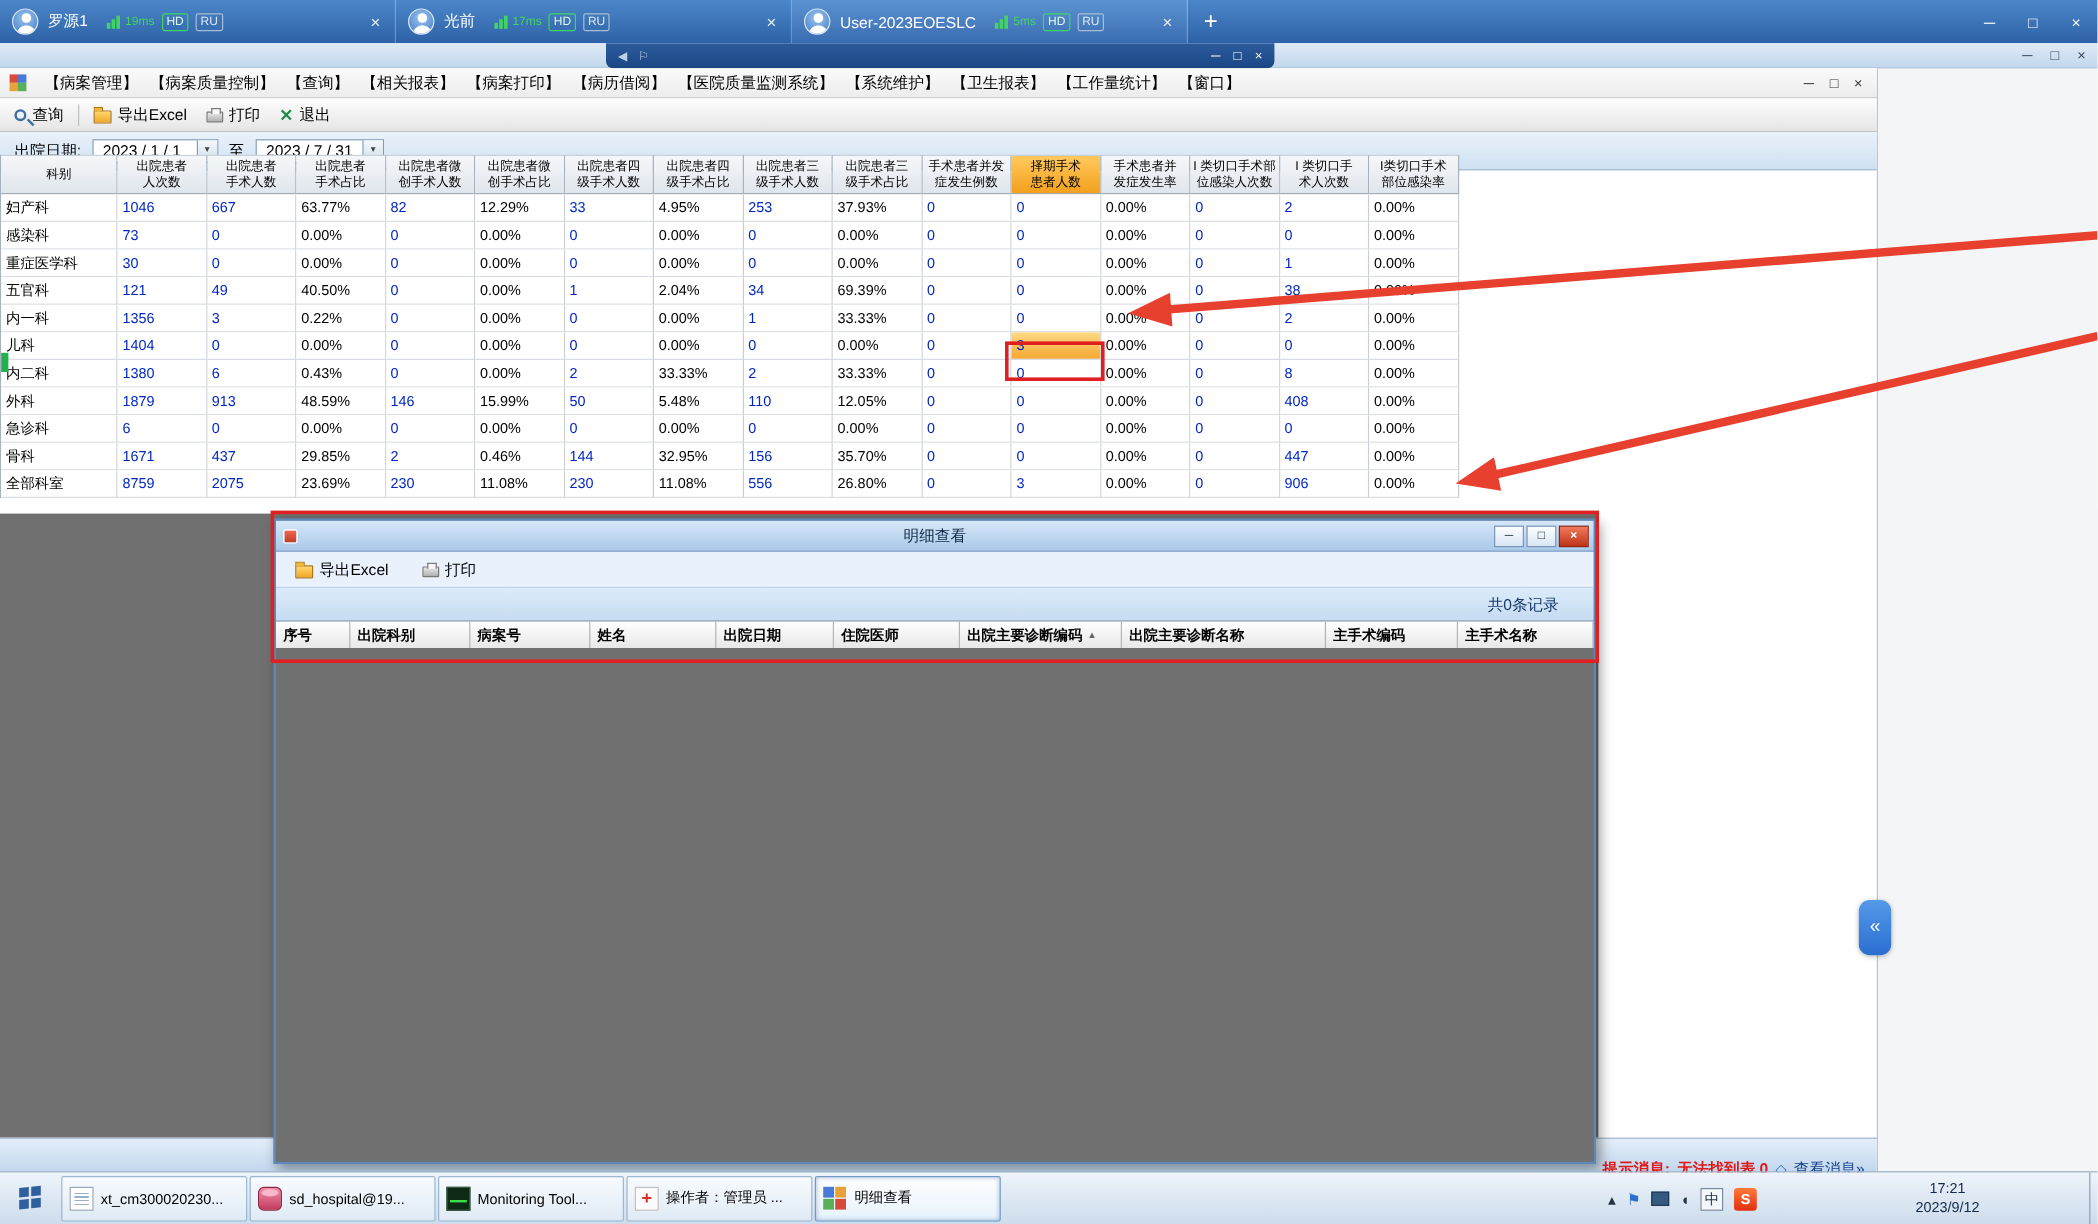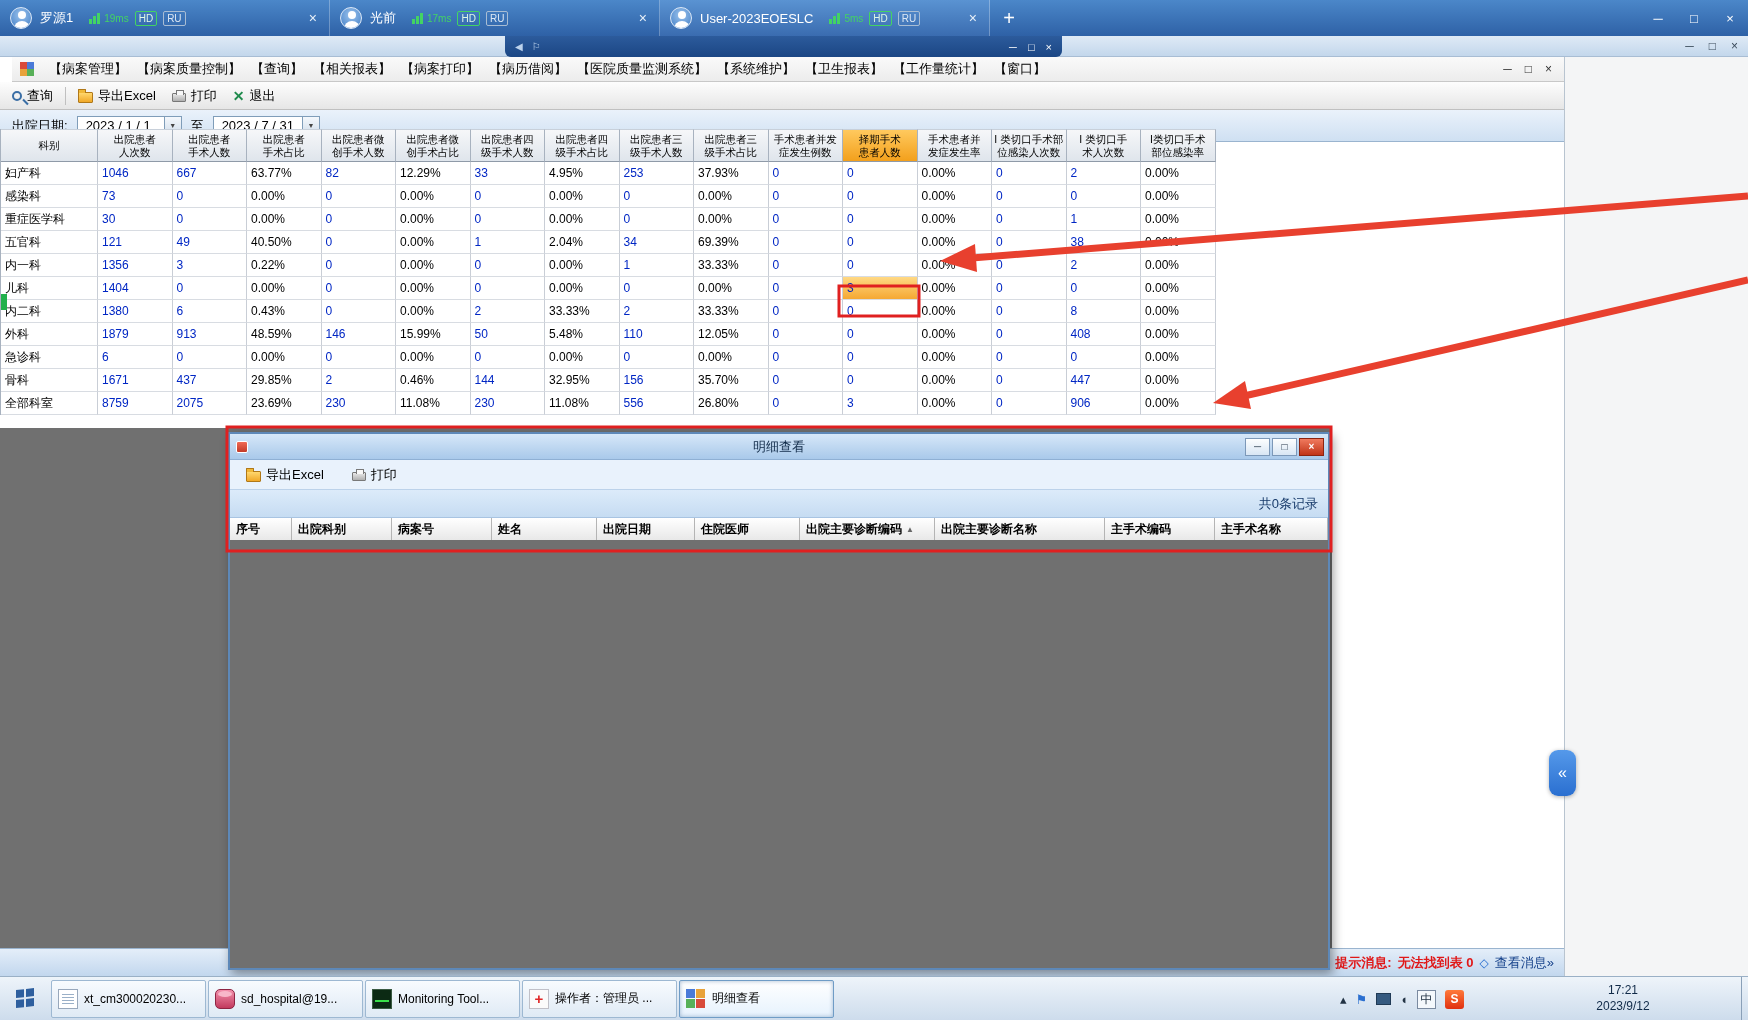--- a/index.html
+++ b/index.html
@@ -39,21 +39,21 @@
     display:flex;align-items:center;color:#e8f0fa;font-size:11px;padding:0 10px;}
   .pill .addr{position:absolute;left:0;right:0;text-align:center;font-size:12px;color:#fff;}
   .pill .pic{z-index:1;margin-right:9px;font-size:10px;color:#bcd2ec;}
   .pill .pwc{z-index:1;margin-left:auto;display:flex;gap:11px;font-size:11px;color:#fff;}
   .strip-wc{position:absolute;right:10px;top:0;height:20px;display:flex;gap:15px;
     align-items:center;color:#3a4a5a;font-size:12px;}
 
   
   .app{position:absolute;left:0;top:57px;width:1565px;height:919px;background:#fff;
     border-right:1px solid #b8c4d0;}
-  .menubar{position:absolute;top:0;left:12px;right:0;height:25px;
+  .menubar{position:absolute;top:0;left:0;right:0;height:25px;
     background:linear-gradient(#fafafa,#ececec);border-bottom:1px solid #c8c8c8;
     display:flex;align-items:center;padding-left:8px;}
   .appicon{width:14px;height:14px;display:grid;grid-template-columns:7px 7px;
     grid-template-rows:7px 7px;margin-right:10px;}
   .appicon b{display:block}
   .appicon b:nth-child(1){background:#d84a3a}.appicon b:nth-child(2){background:#4a7ad8}
   .appicon b:nth-child(3){background:#e8a23a}.appicon b:nth-child(4){background:#58b058}
   .menu-item{font-size:13px;color:#000;padding:0 5px;cursor:pointer;white-space:nowrap;}
   .mdi-wc{margin-left:auto;display:flex;gap:13px;padding-right:12px;color:#333;font-size:12px;}
 
@@ -92,42 +92,42 @@
     white-space:pre-line;line-height:1.2;overflow:hidden;color:#000;cursor:pointer;}
   .hc.hl{background:linear-gradient(#ffc95e,#f3a01c);}
   .gc{height:23px;line-height:22px;border-right:1px solid #c9ced6;border-bottom:1px solid #d8dce2;
     font-size:12px;padding-left:4px;background:#fff;overflow:hidden;color:#000;cursor:default;}
   .gc.num{color:#0026c4;}
   .gc.hlcell{background:linear-gradient(#ffd984,#f5a832);}
 
   .mdi-dark{position:absolute;top:371px;left:0;width:1332px;height:520px;background:#707070;}
   .statusbar{position:absolute;left:0;bottom:0;width:100%;height:28px;
     background:linear-gradient(#e4eef9,#c2d7ee);border-top:1px solid #9ab4cf;}
-  .statusmsg{position:absolute;right:10px;top:0;height:28px;display:flex;align-items:center;
+  .statusmsg{position:absolute;right:10px;top:11px;height:28px;display:flex;align-items:center;
     gap:6px;font-size:13px;justify-content:flex-end;}
   .sm-red{color:#e01818;font-weight:bold;}
   .sm-ic{color:#2a6fd0;font-size:12px;}
   .sm-link{color:#15418a;cursor:pointer;}
 
   
   .popup{position:absolute;left:228px;top:432px;width:1102px;height:538px;background:#707070;
     border:2px solid #5d88b8;box-shadow:3px 4px 10px rgba(0,0,0,.4);z-index:20;}
   .ptitle{height:26px;background:linear-gradient(#d6e7f8,#a9c9ea);display:flex;align-items:center;
     position:relative;border-bottom:1px solid #8fb0d4;cursor:move;}
   .pticon{width:12px;height:12px;margin-left:6px;background:linear-gradient(#f06a55,#c23a28);
     border-radius:2px;border:1px solid #fff;z-index:1;}
   .pttext{position:absolute;left:0;right:0;text-align:center;font-size:13px;color:#102a48;}
   .pbtns{margin-left:auto;display:flex;gap:2px;padding-right:4px;z-index:1;}
   .pbtn{width:25px;height:18px;border:1px solid #7c98b8;background:linear-gradient(#fdfefe,#d8e6f4);
     display:flex;align-items:center;justify-content:center;font-size:10px;color:#234;cursor:pointer;}
   .pbtn.close{background:linear-gradient(#f07a5e,#c03418);border-color:#8c2410;color:#fff;font-weight:bold;}
   .ptoolbar{height:30px;background:#e9f2fc;border-bottom:1px solid #bcd2ea;display:flex;
     align-items:center;padding-left:10px;gap:16px;}
   .pcount{height:28px;background:linear-gradient(#dcebfa,#c6dcf2);border-bottom:1px solid #a8c4e2;
-    display:flex;align-items:center;justify-content:flex-end;padding-right:10px;font-size:13px;color:#173a6a;}
+    display:flex;align-items:center;justify-content:flex-end;padding-right:29px;font-size:13px;color:#173a6a;}
   .phead{display:grid;grid-template-columns:62px 100px 100px 105px 98px 105px 135px 170px 110px 1fr;
     background:linear-gradient(#ffffff,#e8e8e8);border-bottom:1px solid #909090;}
   .phc{height:22px;font-size:12px;font-weight:bold;padding-left:6px;border-right:1px solid #b4b4b4;
     display:flex;align-items:center;gap:4px;color:#000;cursor:pointer;overflow:hidden;white-space:nowrap;}
   .sortg{font-size:8px;color:#666;}
   .pbody{position:absolute;left:0;right:0;top:106px;bottom:0;background:#707070;}
 
   
   .side-toggle{position:absolute;left:1549px;top:750px;width:27px;height:46px;z-index:30;
     background:linear-gradient(#5599ea,#2a6fd0);border-radius:9px;color:#fff;display:flex;

